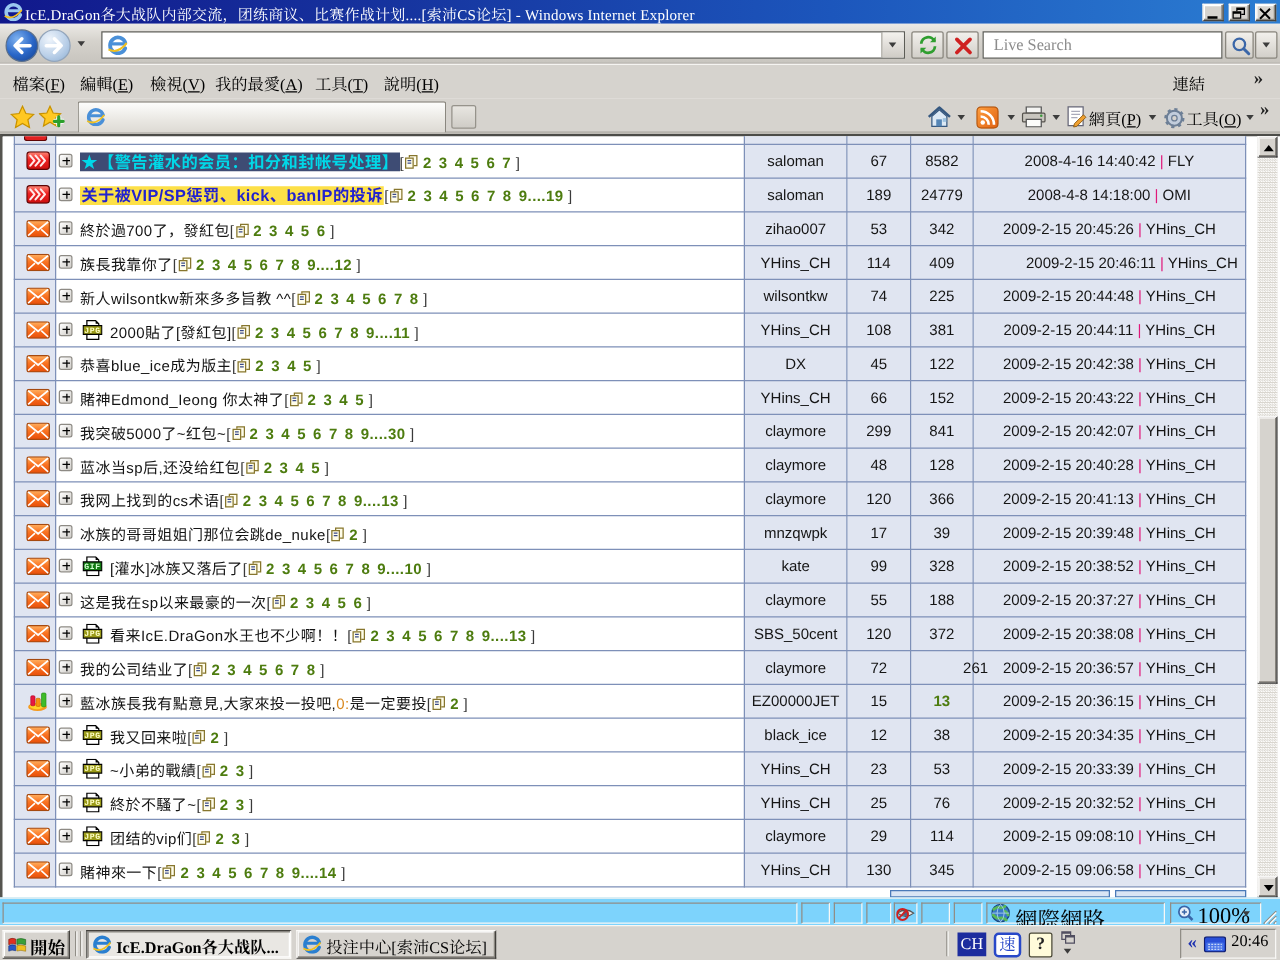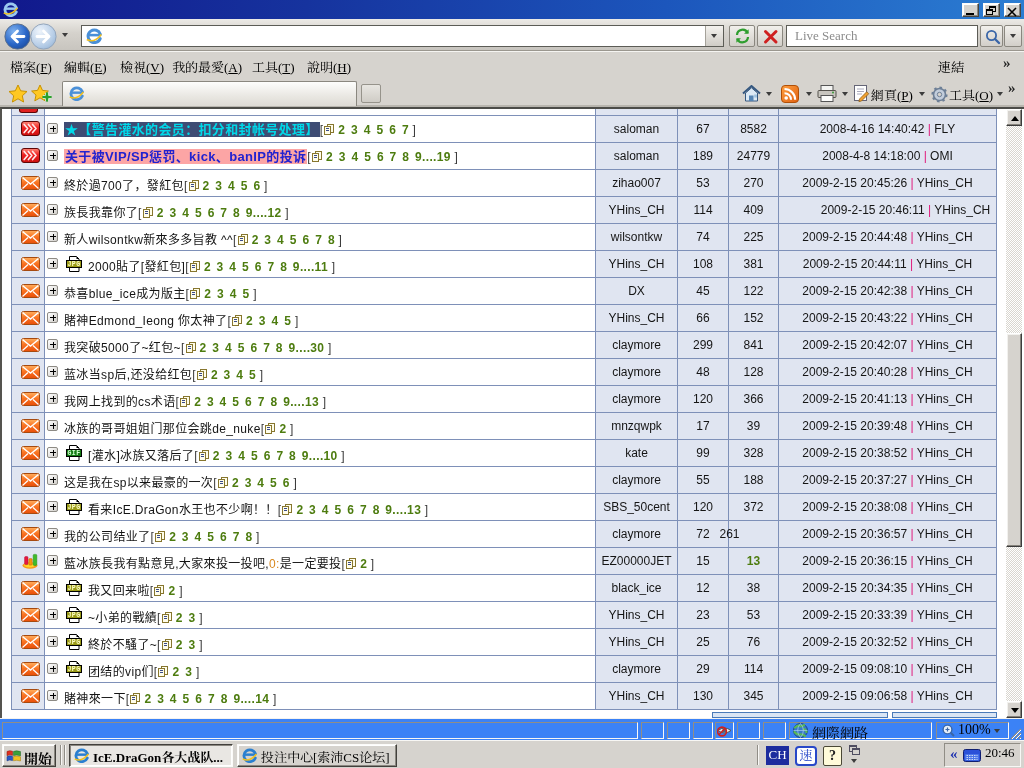--- a/index.html
+++ b/index.html
@@ -24,34 +24,34 @@
 .cmdtxt{font-size:13px;color:#000}
 .dd{width:0;height:0;border-left:3px solid transparent;border-right:3px solid transparent;border-top:4px solid #3c3c3c}
 
 #content{left:0;top:107px;width:1024px;height:611px;background:#fff;border-top:2px solid #4c4c48;border-left:2px solid #55544f}
 .colbg{top:2px;height:600px;background:#e0e5f1}
 .ttl{font-size:12px;color:#141414;white-space:nowrap;top:6px;letter-spacing:0.35px}
 .num{font-weight:bold;color:#4d7c0f;font-size:12px;word-spacing:2px}
 .brk{color:#3a3a3a;font-size:12px}
 .ctr{font-size:12px;color:#151515;text-align:center;top:6px}
 .hl1{background:#3e4c74;color:#00d8e8;font-weight:bold;font-size:13px;padding:0 1px;display:inline-block;height:15px;line-height:15px}
-.hl2{background:#fca5a5;color:#2222cf;font-weight:bold;font-size:13px;padding:0 1px;display:inline-block;height:15px;line-height:15px}
+.hl2{background:#fde047;color:#2222cf;font-weight:bold;font-size:13px;padding:0 1px;display:inline-block;height:15px;line-height:15px}
 .plus{left:36px;top:8px;width:11px;height:11px;background:linear-gradient(135deg,#fff, #d0cdc8);border:1px solid #8d8a84;border-radius:2px}
 .plus:before{content:"";position:absolute;left:2px;top:4px;width:6px;height:1px;background:#000}
 .plus:after{content:"";position:absolute;left:4.5px;top:1.5px;width:1px;height:6px;background:#000}
 .pg{display:inline-block;width:11px;height:12px;position:relative;vertical-align:-2px;margin:0 3px 0 1px}
 .pg i{position:absolute;background:#fffdea;border:1px solid #87762e}
 
 .sbtn{left:1006px;width:16px;height:17px;background:#d6d3ce;border:1px solid;border-color:#fff #3c3c3c #3c3c3c #fff;box-shadow:inset -1px -1px 0 #86837c,inset 1px 1px 0 #f2f1ee}
 .tri-u{left:4px;top:6px;width:0;height:0;border-left:4px solid transparent;border-right:4px solid transparent;border-bottom:5px solid #000}
 .tri-d{left:4px;top:6px;width:0;height:0;border-left:4px solid transparent;border-right:4px solid transparent;border-top:5px solid #000}
 #strack{left:1006px;top:109px;width:16px;height:609px;background:conic-gradient(#fff 25%,#d9d6cf 0 50%,#fff 0 75%,#d9d6cf 0);background-size:2px 2px}
 #sthumb{left:1006px;top:333px;width:16px;height:214px;background:#d6d3ce;border:1px solid;border-color:#fff #3c3c3c #3c3c3c #fff;box-shadow:inset -1px -1px 0 #86837c,inset 1px 1px 0 #f2f1ee}
 
-#status{left:0;top:718px;width:1024px;height:22px;background:#3b82f6;border-top:1px solid #f4f3f0;font-size:14px}
+#status{left:0;top:718px;width:1024px;height:22px;background:#7dd3fc;border-top:1px solid #f4f3f0;font-size:18px}
 .seg{top:3px;height:17px;border:1px solid;border-color:#908d86 #f8f7f5 #f8f7f5 #908d86}
 
 #task{left:0;top:740px;width:1024px;height:28px;background:#d6d3ce;border-top:1px solid #f8f7f4;font-size:13px}
 .kbtn{top:3px;height:23px;background:#d6d3ce;border:1px solid;border-color:#fcfbf9 #42403c #42403c #fcfbf9;box-shadow:inset -1px -1px 0 #8a8780,inset 1px 1px 0 #fff}
 .kbtn.dn{background:#e9e7e3;border-color:#42403c #fcfbf9 #fcfbf9 #42403c;box-shadow:inset 1px 1px 0 #8a8780,inset -1px -1px 0 #fff}
 .tseg{top:2px;height:24px;border:1px solid;border-color:#908d86 #f8f7f5 #f8f7f5 #908d86}
 </style></head><body>
 <div id="content" class="a">
 <div class="a colbg" style="left:10px;top:0;width:32px"></div>
 <div class="a colbg" style="left:594px;top:0;width:81px"></div>
@@ -132,21 +132,21 @@
         </linearGradient>
       </defs>
 <rect x="0.5" y="0.5" width="18" height="13" rx="2" fill="url(#eg2)" stroke="#a64a10"></rect>
 <path d="M1.5 1.5 L9.5 8 L17.5 1.5" fill="none" stroke="#fff" stroke-width="1.5"></path>
 <path d="M1.5 12.5 L7 7.5 M17.5 12.5 L12 7.5" fill="none" stroke="#fff" stroke-width="1.2"></path>
 </svg>
 <div class="a plus" style="top:68px;left:45px"></div>
 <div class="a ttl" style="left:62px;top:67px">終於過700了，發紅包<span class="brk">[</span><span class="pg"><i style="left:3px;top:0;width:7px;height:9px"></i><i style="left:0;top:2px;width:7px;height:9px"></i><i style="left:2px;top:4px;width:3px;height:1px;background:#3a4a8a;border:none"></i><i style="left:2px;top:6px;width:3px;height:1px;background:#3a4a8a;border:none"></i></span><span class="num">2 3 4 5 6</span><span class="brk"> ]</span></div>
 <div class="a ctr" style="left:594px;top:67px;width:81px">zihao007</div>
 <div class="a ctr" style="left:676px;top:67px;width:50px">53</div>
-<div class="a ctr" style="left:727px;top:67px;width:49px">270</div>
+<div class="a ctr" style="left:727px;top:67px;width:49px">342</div>
 <div class="a ctr" style="left:777px;top:67px;width:217px">2009-2-15 20:45:26 <span style="color:#e0187a">|</span> YHins_CH</div>
 <svg class="a" style="left:19px;top:94px" width="19" height="14" viewBox="0 0 19 14">
 <defs>
         <linearGradient id="eg3" x1="0" y1="0" x2="0" y2="1">
           <stop offset="0" stop-color="#ffb060"></stop>
           <stop offset="0.45" stop-color="#fa7524"></stop>
           <stop offset="1" stop-color="#e84e08"></stop>
         </linearGradient>
       </defs>
 <rect x="0.5" y="0.5" width="18" height="13" rx="2" fill="url(#eg3)" stroke="#a64a10"></rect>
@@ -384,21 +384,21 @@
         </linearGradient>
       </defs>
 <rect x="0.5" y="0.5" width="18" height="13" rx="2" fill="url(#eg15)" stroke="#a64a10"></rect>
 <path d="M1.5 1.5 L9.5 8 L17.5 1.5" fill="none" stroke="#fff" stroke-width="1.5"></path>
 <path d="M1.5 12.5 L7 7.5 M17.5 12.5 L12 7.5" fill="none" stroke="#fff" stroke-width="1.2"></path>
 </svg>
 <div class="a plus" style="top:419px;left:45px"></div>
 <div class="a ttl" style="left:62px;top:418px">我的公司结业了<span class="brk">[</span><span class="pg"><i style="left:3px;top:0;width:7px;height:9px"></i><i style="left:0;top:2px;width:7px;height:9px"></i><i style="left:2px;top:4px;width:3px;height:1px;background:#3a4a8a;border:none"></i><i style="left:2px;top:6px;width:3px;height:1px;background:#3a4a8a;border:none"></i></span><span class="num">2 3 4 5 6 7 8</span><span class="brk"> ]</span></div>
 <div class="a ctr" style="left:594px;top:418px;width:81px">claymore</div>
 <div class="a ctr" style="left:676px;top:418px;width:50px">72</div>
-<div class="a ctr" style="left:703px;top:418px;width:49px">261</div>
+<div class="a ctr" style="left:754px;top:418px;width:49px">261</div>
 <div class="a ctr" style="left:777px;top:418px;width:217px">2009-2-15 20:36:57 <span style="color:#e0187a">|</span> YHins_CH</div>
 <svg class="a" style="left:20px;top:444px" width="17" height="16" viewBox="0 0 17 16">
 <ellipse cx="8" cy="12.5" rx="7.5" ry="3.2" fill="#f59a1e"></ellipse>
 <ellipse cx="7.5" cy="12" rx="5.5" ry="2.4" fill="#ffd426"></ellipse>
 <rect x="2.6" y="3.6" width="3.4" height="8" rx="1" fill="#e81840" stroke="#b00b2c" stroke-width=".5"></rect>
 <rect x="6.8" y="5.6" width="3.4" height="6.5" rx="1" fill="#f8920c" stroke="#c06a00" stroke-width=".5"></rect>
 <rect x="11.2" y="1.4" width="3.6" height="11" rx="1" fill="#3fbb2a" stroke="#1f8a12" stroke-width=".5"></rect>
 </svg>
 <div class="a plus" style="top:446px;left:45px"></div>
 <div class="a ttl" style="left:62px;top:445px">藍冰族長我有點意見,大家來投一投吧,<span style="color:#d8881e">0:</span>是一定要投<span class="brk">[</span><span class="pg"><i style="left:3px;top:0;width:7px;height:9px"></i><i style="left:0;top:2px;width:7px;height:9px"></i><i style="left:2px;top:4px;width:3px;height:1px;background:#3a4a8a;border:none"></i><i style="left:2px;top:6px;width:3px;height:1px;background:#3a4a8a;border:none"></i></span><span class="num">2</span><span class="brk"> ]</span></div>
@@ -530,20 +530,21 @@
       <div class="a tri-d"></div>
     </div>
 <div class="a" id="sthumb" style="left:1004px;top:224px"></div>
 </div>
 <div id="tbar" class="a">
 <div class="a" style="left:3px;top:2px"><svg width="15" height="15" viewBox="0 0 16 16">
 <path d="M14.2 10.6 A6.3 6.3 0 1 1 14.3 6.2" fill="none" stroke="#9ac8f0" stroke-width="3" stroke-linecap="round"></path>
 <path d="M2.6 7.1 H14.6" stroke="#9ac8f0" stroke-width="2.6"></path>
 <path d="M0.8 11.5 Q8 15.6 15.4 6.4" fill="none" stroke="#f2c01e" stroke-width="1.6"></path>
 </svg></div>
+<div class="a txt sf">IcE.DraGon各大战队内部交流，团练商议、比赛作战计划....[索沛CS论坛] - Windows Internet Explorer</div>
 <div class="a wbtn" style="left:962px">
       <div class="a" style="left:3px;top:9px;width:8px;height:2px;background:#000"></div>
     </div>
 <div class="a wbtn" style="left:983px">
       <div class="a" style="left:5px;top:2px;width:7px;height:6px;border:1px solid #000;border-top-width:2px"></div>
       <div class="a" style="left:2px;top:5px;width:7px;height:6px;border:1px solid #000;border-top-width:2px;background:#d6d3ce"></div>
     </div>
 <div class="a wbtn" style="left:1004px"><svg width="15" height="12">
         <path d="M3 2 L11 10 M11 2 L3 10" stroke="#000" stroke-width="1.6"></path>
       </svg></div>

